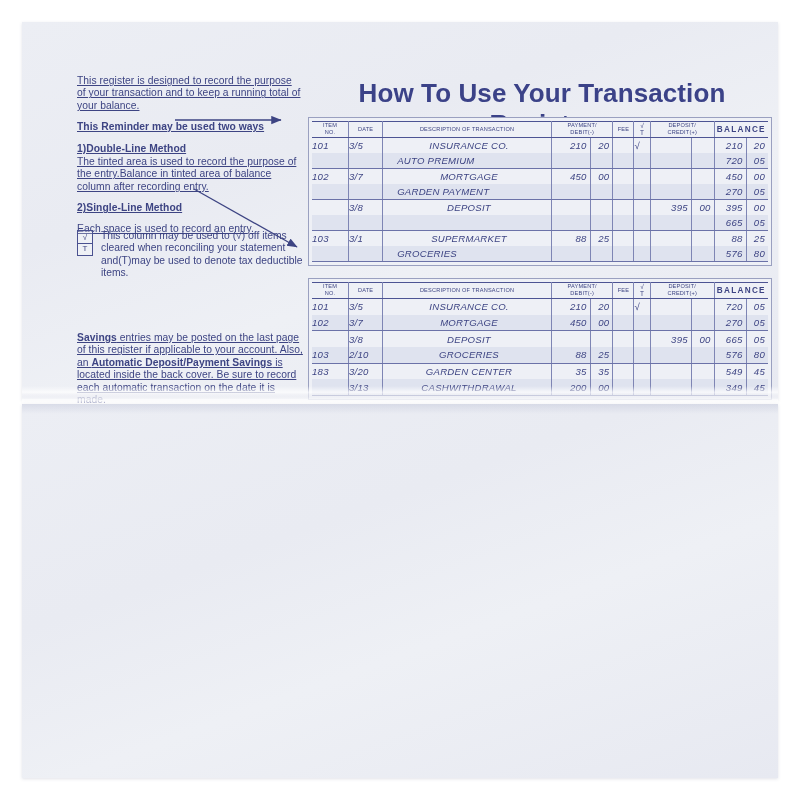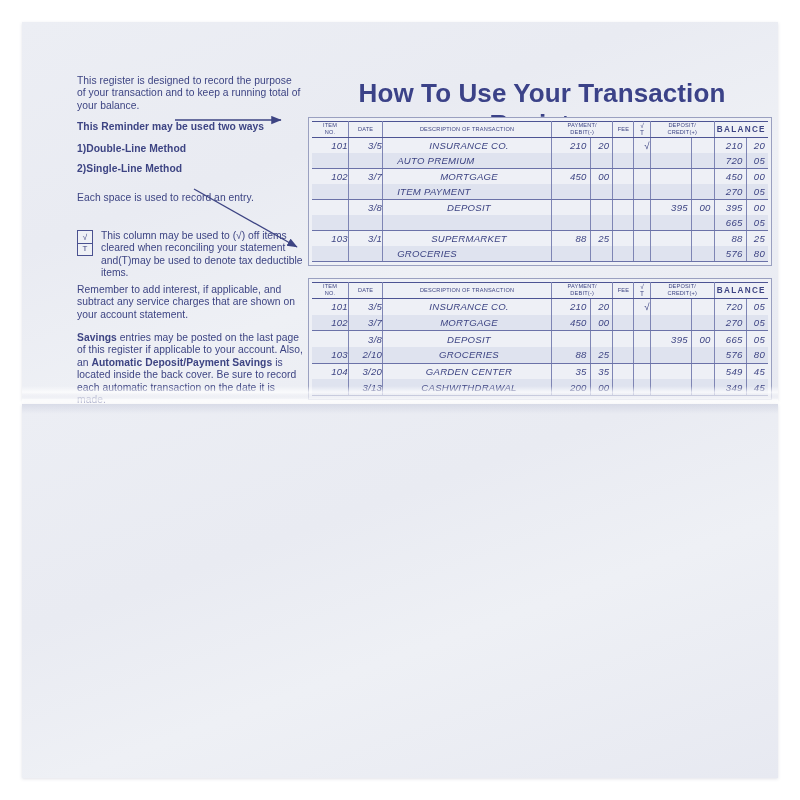--- a/index.html
+++ b/index.html
@@ -32,20 +32,21 @@
     content:"";position:absolute;left:0;right:0;top:0;height:10px;
     background:linear-gradient(to bottom,rgba(150,156,188,.22) 0%,rgba(255,255,255,.0) 100%);
   }
 
   
   .txt{
     color:#3d4483;
     font-size:10.3px;
     line-height:12.4px;
     letter-spacing:.05px;
+    text-decoration:underline;
   }
   .txt p{margin:0 0 9px 0;}
   .b{font-weight:bold;}
 
   #intro{
     position:absolute;left:55px;top:53px;width:225px;
   }
 
   
   #legend{
@@ -113,21 +114,21 @@
 
   .reg tbody td{
     font-style:italic;
     font-size:9.6px;
     letter-spacing:.25px;
     height:11.5px;
   }
   .reg tbody tr.tint td{background:#dfe3ef;}
   .reg tbody tr.ruled td{border-bottom:1px solid #6b72a8;}
   .reg td.r{text-align:right;padding-right:3px;}
-  .reg td.c{text-align:right;}
+  .reg td.c{text-align:left;}
   .reg td.l{text-align:center;padding-left:4px;}
   .reg td.l2{text-align:left;padding-left:14px;}
 
   #tbl1{left:286px;top:95px;width:456px;height:141px;}
   #tbl2{left:286px;top:256px;width:456px;height:114px;}
 
   .creased{
     position:absolute;left:22px;top:392px;width:756px;height:16px;
     background:linear-gradient(to bottom,rgba(255,255,255,.0),rgba(255,255,255,.85) 50%,rgba(255,255,255,.0));
     pointer-events:none;
@@ -136,37 +137,35 @@
 </head>
 <body>
 
 <div id="page">
 
   <div class="sheet" id="sheet-top">
 
     <div id="intro" class="txt">
       <p>This register is designed to record the purpose of your transaction and to keep a running total of your balance.</p>
       <p class="b">This Reminder may be used two ways</p>
-      <p class="b" style="margin-bottom:8px">1)Double-Line Method</p>
-      <p class="b" style="margin-bottom:17px">2)Single-Line Method</p>
+      <p class="b" style="margin-bottom:1px">1)Double-Line Method</p>
+      <p>The tinted area is used to record the purpose of the entry.Balance in tinted area of balance column after recording entry.</p>
+      <p class="b" style="margin-bottom:8px">2)Single-Line Method</p>
       <p>Each space is used to record an entry.</p>
     </div>
 
     <div id="legend">
       <div class="cbox">
         <span>√</span>
         <span class="hr"></span>
         <span>T</span>
       </div>
       <div class="ltext">This column may be used to  (√) off items cleared when reconciling your statement and(T)may be used to denote tax deductible items.</div>
     </div>
 
-    <div id="para-remember" class="txt">
-      <p class="just">Remember to add interest, if applicable, and subtract any service charges that are shown on your account statement.</p>
-    </div>
 
     <div id="para-savings" class="txt">
       <p class="just"><span class="b">Savings</span><span> entries may be posted on the last page of this register if applicable to your account. Also, an </span><span class="b">Automatic Deposit/Payment Savings</span><span> is located inside the back cover. Be sure to record each automatic transaction on  the date it is made.</span></p>
     </div>
 
     <div id="title">How To Use Your Transaction Register</div>
 
     <svg class="arrowsvg" style="left:0;top:0;width:756px;height:378px">
       <defs>
         <marker id="ah" markerWidth="9" markerHeight="9" refX="7.5" refY="3.2" orient="auto">
@@ -260,21 +259,21 @@
               <td class="c"></td>
               <td class="c"></td>
               <td class="r"></td>
               <td class="r"></td>
               <td class="r">450</td>
               <td class="r nbr">00</td>
             </tr>
             <tr class="tint ruled">
               <td class="c nb"></td>
               <td class="c"></td>
-              <td class="l2">ITEM PAYMENT</td>
+              <td class="l2">GARDEN PAYMENT</td>
               <td class="r"></td>
               <td class="r"></td>
               <td class="c"></td>
               <td class="c"></td>
               <td class="r"></td>
               <td class="r"></td>
               <td class="r">270</td>
               <td class="r nbr">05</td>
             </tr>
             <tr class="">
@@ -427,21 +426,21 @@
               <td class="r">88</td>
               <td class="r">25</td>
               <td class="c"></td>
               <td class="c"></td>
               <td class="r"></td>
               <td class="r"></td>
               <td class="r">576</td>
               <td class="r nbr">80</td>
             </tr>
             <tr class="">
-              <td class="c nb">104</td>
+              <td class="c nb">183</td>
               <td class="c">3/20</td>
               <td class="l">GARDEN CENTER</td>
               <td class="r">35</td>
               <td class="r">35</td>
               <td class="c"></td>
               <td class="c"></td>
               <td class="r"></td>
               <td class="r"></td>
               <td class="r">549</td>
               <td class="r nbr">45</td>

